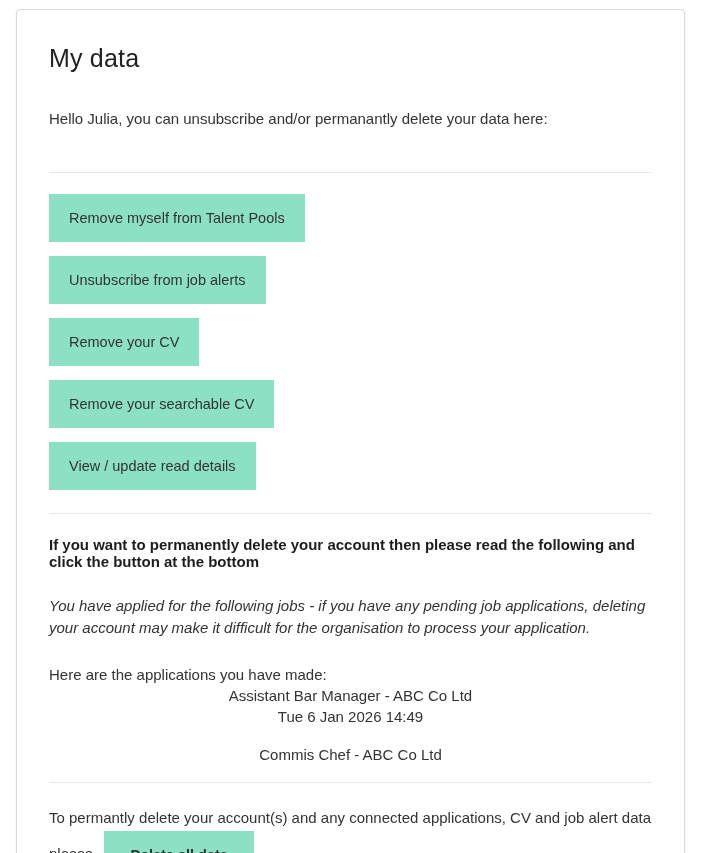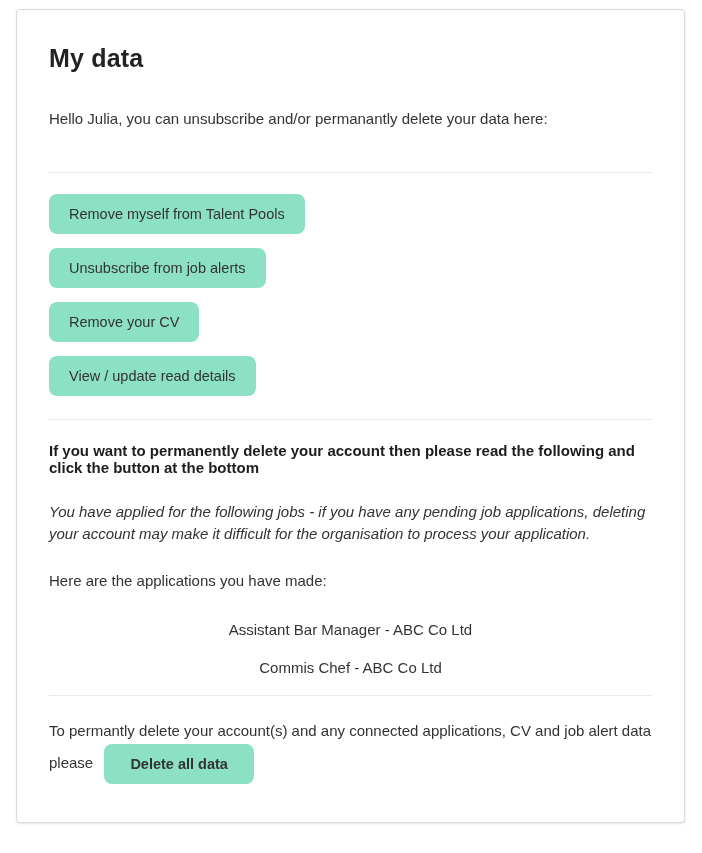--- a/index.html
+++ b/index.html
@@ -23,21 +23,21 @@
     min-height: 814px;
     background: #ffffff;
     border: 1px solid #d9d9d9;
     border-radius: 4px;
     box-shadow: 0 1px 2px rgba(0,0,0,0.10);
     padding: 34px 32px 28px 32px;
   }
   h1.page-title {
     margin: 0 0 32px 0;
     font-size: 25px;
-    font-weight: 700;
+    font-weight: 400;
     color: #222222;
     letter-spacing: 0.2px;
   }
   p.text {
     margin: 0;
     font-size: 15px;
     line-height: 21px;
     color: #333333;
   }
   p.greeting { margin-bottom: 43px; margin-top: 35px; }
@@ -47,38 +47,38 @@
     margin: 0;
   }
   .btn-stack { margin: 21px 0 23px 0; }
   .btn-row { margin-bottom: 14px; }
   .btn-row:last-child { margin-bottom: 0; }
   .mint-btn {
     display: inline-block;
     background: #8ce0c4;
     color: #333333;
     border: none;
-    border-radius: 8px;
+    border-radius: 0;
     font-family: "Liberation Sans", sans-serif;
     font-size: 14.5px;
     line-height: 16px;
     padding: 8px 20px;
-    height: 40px;
+    height: 48px;
     cursor: pointer;
     text-align: center;
   }
   .delete-heading {
     margin: 22px 0 25px 0;
     font-size: 15px;
     font-weight: 700;
     line-height: 17px;
     color: #1d1d1d;
   }
   p.warning { margin-bottom: 25px; line-height: 22px; font-style: italic; }
-  p.apps-intro { margin-bottom: 28px; }
+  p.apps-intro { }
   .application { margin-bottom: 17px; text-align: center; }
   .application:last-child { margin-bottom: 28px; }
   .application span { display: block; font-size: 15px; line-height: 21px; }
   .footer-para {
     margin: 22px 0 0 0;
     font-size: 15px;
     line-height: 26px;
   }
   .footer-para .mint-btn {
     vertical-align: middle;
@@ -103,34 +103,38 @@
       <div class="btn-row">
         <button class="mint-btn">Remove myself from Talent Pools</button>
       </div>
       <div class="btn-row">
         <button class="mint-btn">Unsubscribe from job alerts</button>
       </div>
       <div class="btn-row">
         <button class="mint-btn">Remove your CV</button>
       </div>
       <div class="btn-row">
+        <button class="mint-btn">Remove your searchable CV</button>
+      </div>
+      <div class="btn-row">
         <button class="mint-btn">View / update read details</button>
       </div>
     </div>
 
     <hr class="divider">
 
     <p class="delete-heading">If you want to permanently delete your account then please read the following and click the button at the bottom</p>
 
     <p class="text warning">You have applied for the following jobs - if you have any pending job applications, deleting your account may make it difficult for the organisation to process your application.</p>
 
     <p class="text apps-intro">Here are the applications you have made:</p>
 
     <div class="application">
       <span>Assistant Bar Manager - ABC Co Ltd</span>
+      <span>Tue 6 Jan 2026 14:49</span>
     </div>
 
     <div class="application">
       <span>Commis Chef - ABC Co Ltd</span>
     </div>
 
     <hr class="divider">
 
     <p class="footer-para">
       <span>To permantly delete your account(s) and any connected applications, CV and job alert data please</span>

